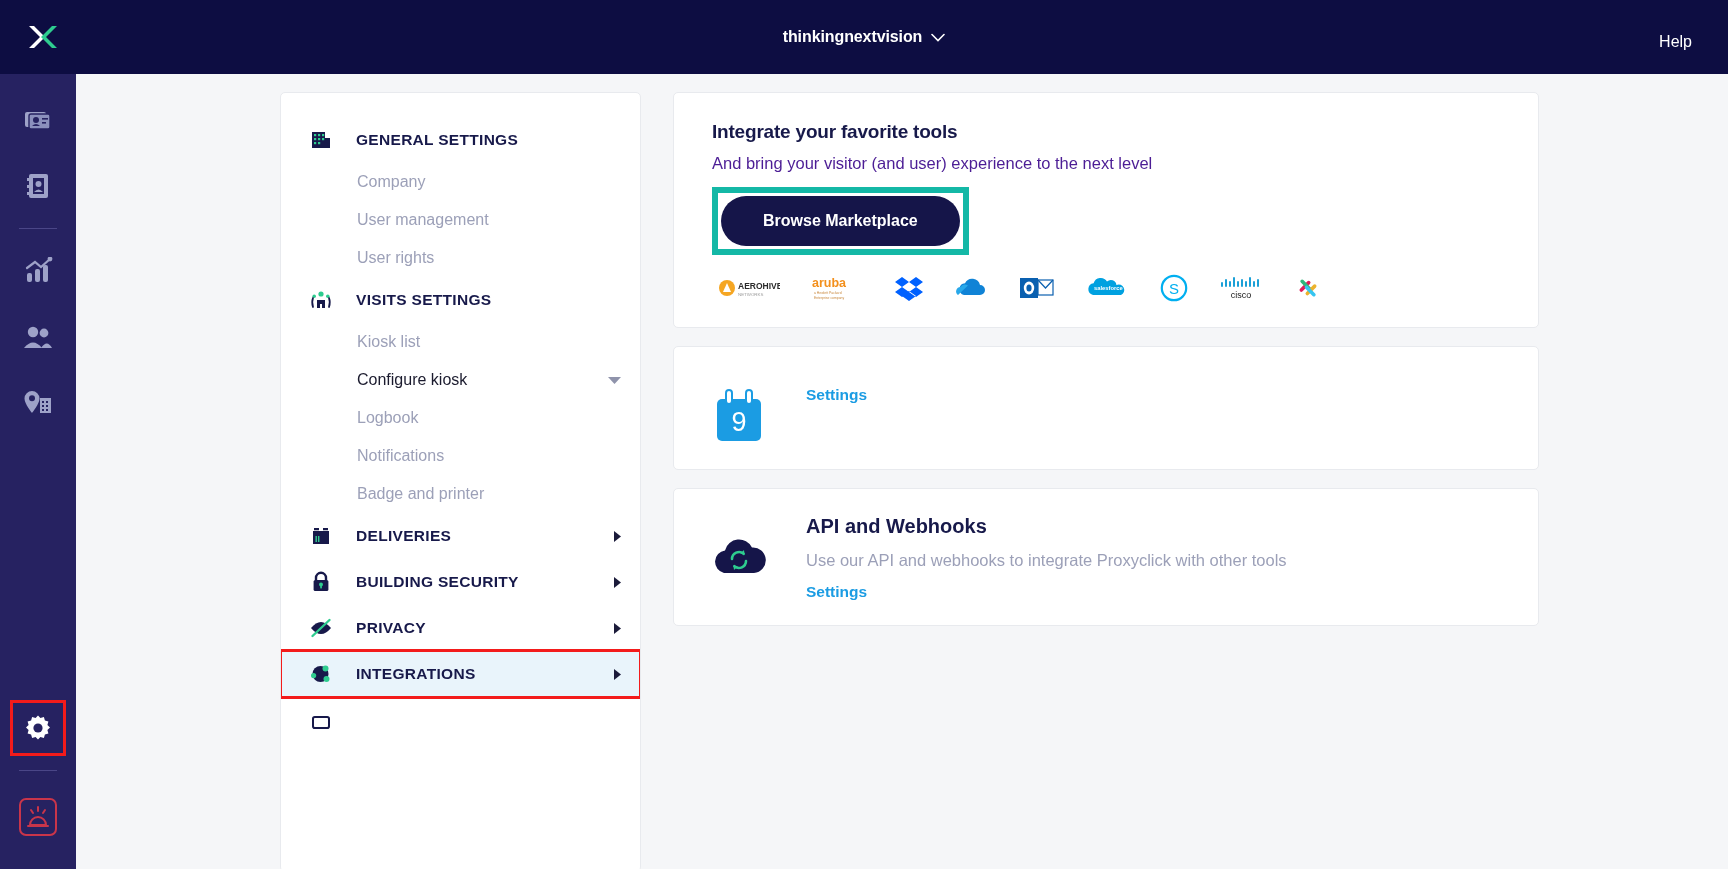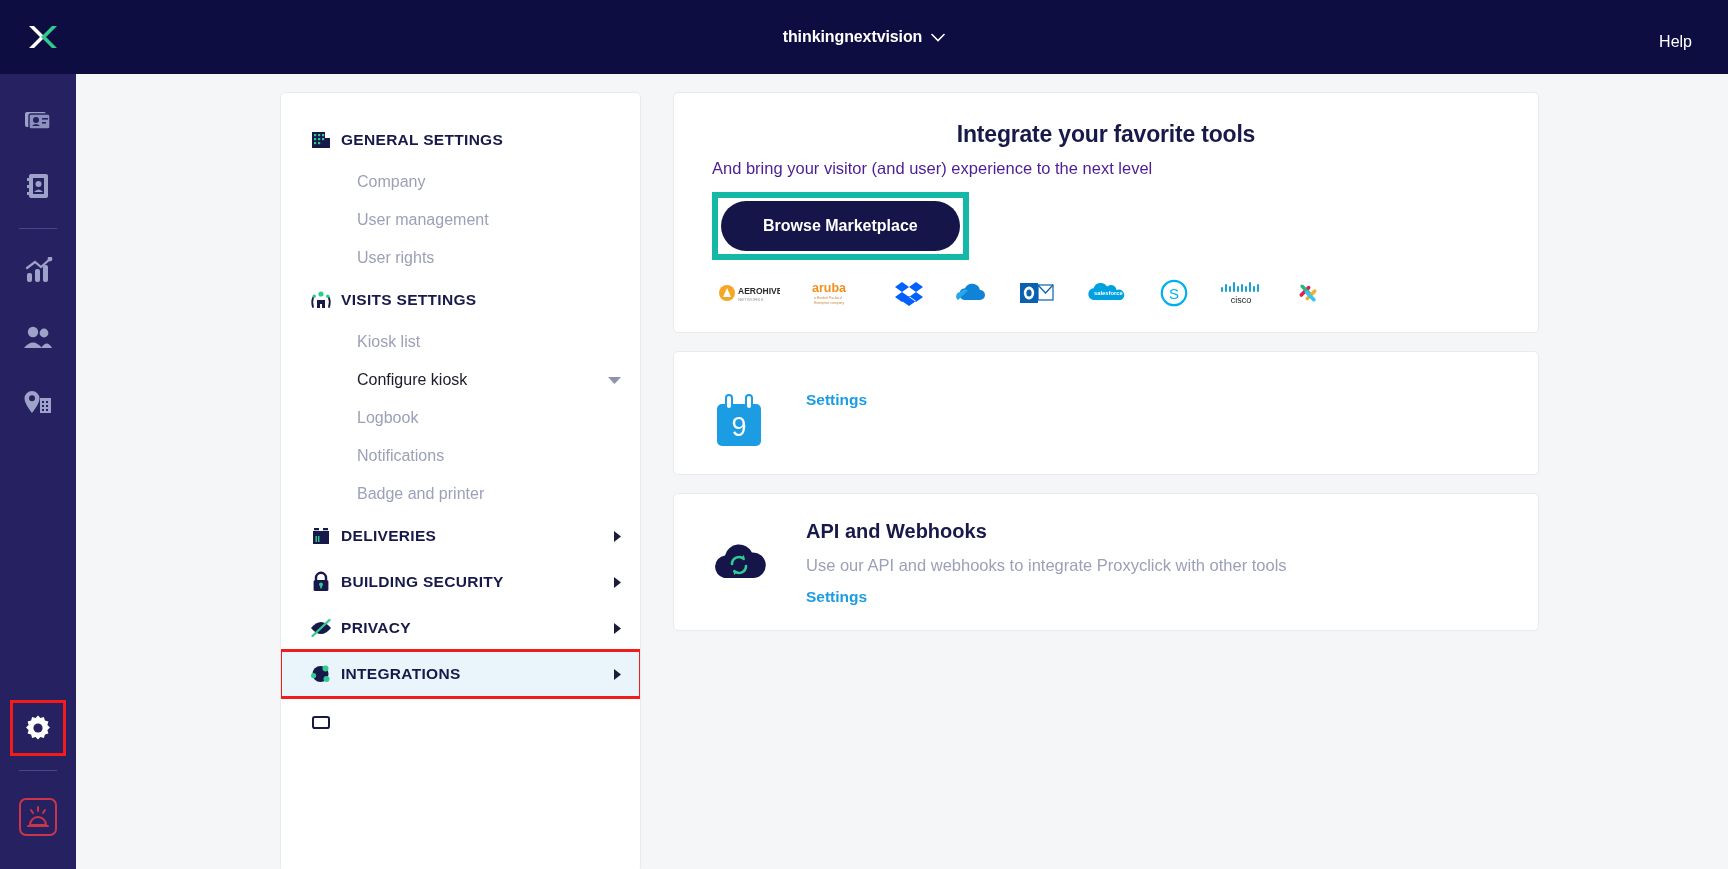--- a/index.html
+++ b/index.html
@@ -71,21 +71,21 @@
     width: 361px; margin-left: 204px;
     background: #ffffff;
     border: 1px solid #e8eaee;
     border-radius: 5px;
     padding: 24px 0 0 0;
     height: 780px;
     overflow: hidden;
     position: relative;
   }
   .nav-group {
-    display: flex; align-items: center; gap: 8px;
+    display: flex; align-items: center; gap: 23px;
     padding: 11px 18px 11px 28px;
     cursor: pointer;
     position: relative;
   }
   .nav-group-label {
     font-size: 15.5px; font-weight: bold; color: #17194a;
     letter-spacing: 0.3px; text-transform: uppercase;
   }
   .nav-group .arrow { margin-left: auto; }
   .nav-item {
@@ -108,21 +108,21 @@
     width: 866px; margin-left: 14px;
     display: flex; flex-direction: column; gap: 18px;
   }
   .card {
     background: #ffffff;
     border: 1px solid #e8eaee;
     border-radius: 5px;
   }
   .promo { padding: 28px 38px 24px 38px; }
   .promo-title {
-    font-size: 23px; font-weight: bold; color: #17194a; letter-spacing: -0.2px; text-align: center;
+    font-size: 19px; font-weight: bold; color: #17194a; letter-spacing: -0.2px;
   }
   .promo-sub {
     font-size: 16.5px; color: #4c1d95; margin-top: 11px;
   }
   .browse-wrap {
     display: inline-block; margin-top: 14px;
     border: 6px solid #14b8a6; padding: 3px;
   }
   .browse-btn {
     display: inline-flex; align-items: center; justify-content: center;

